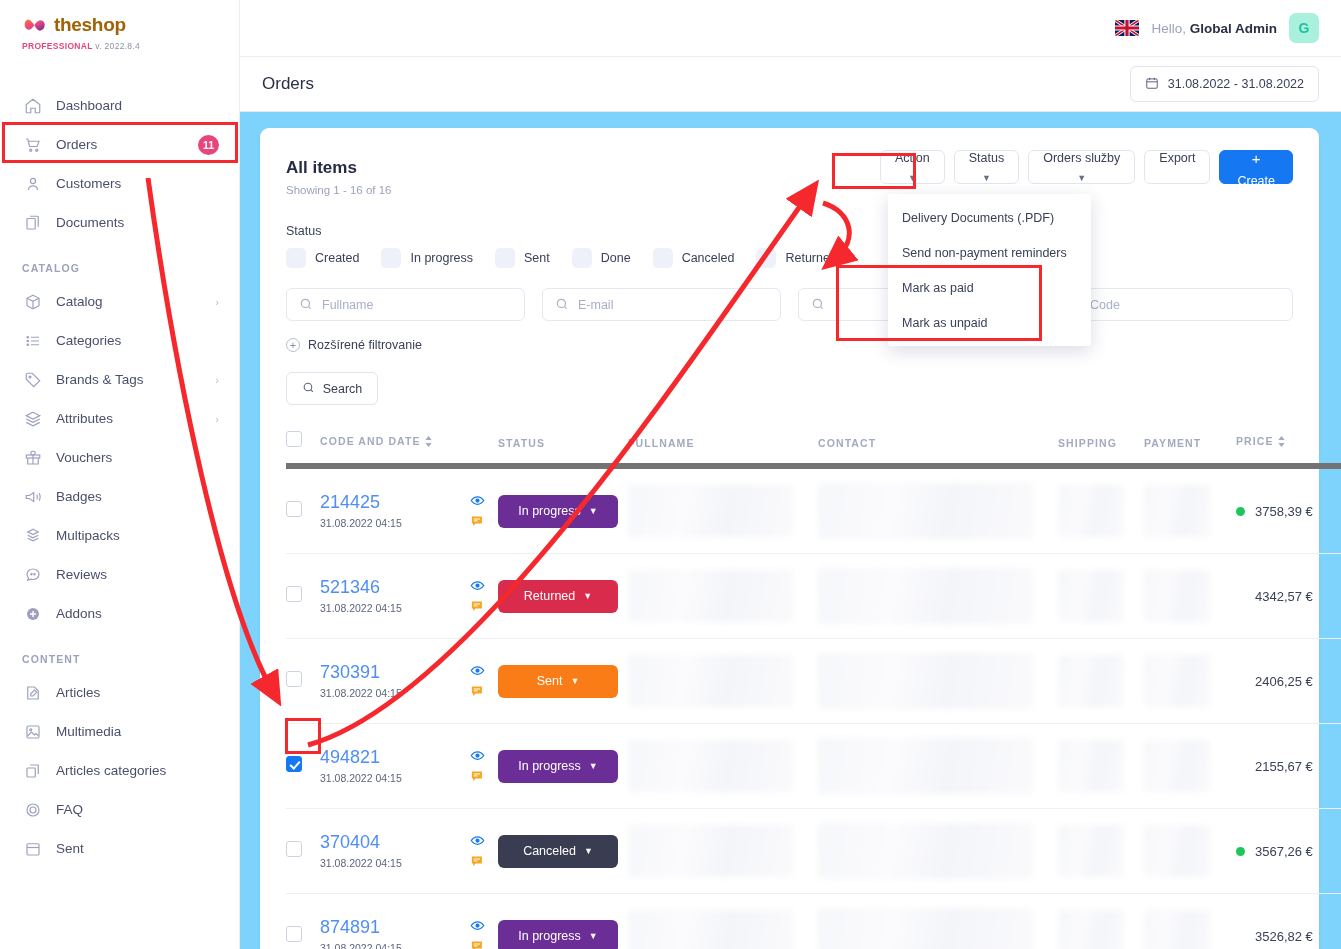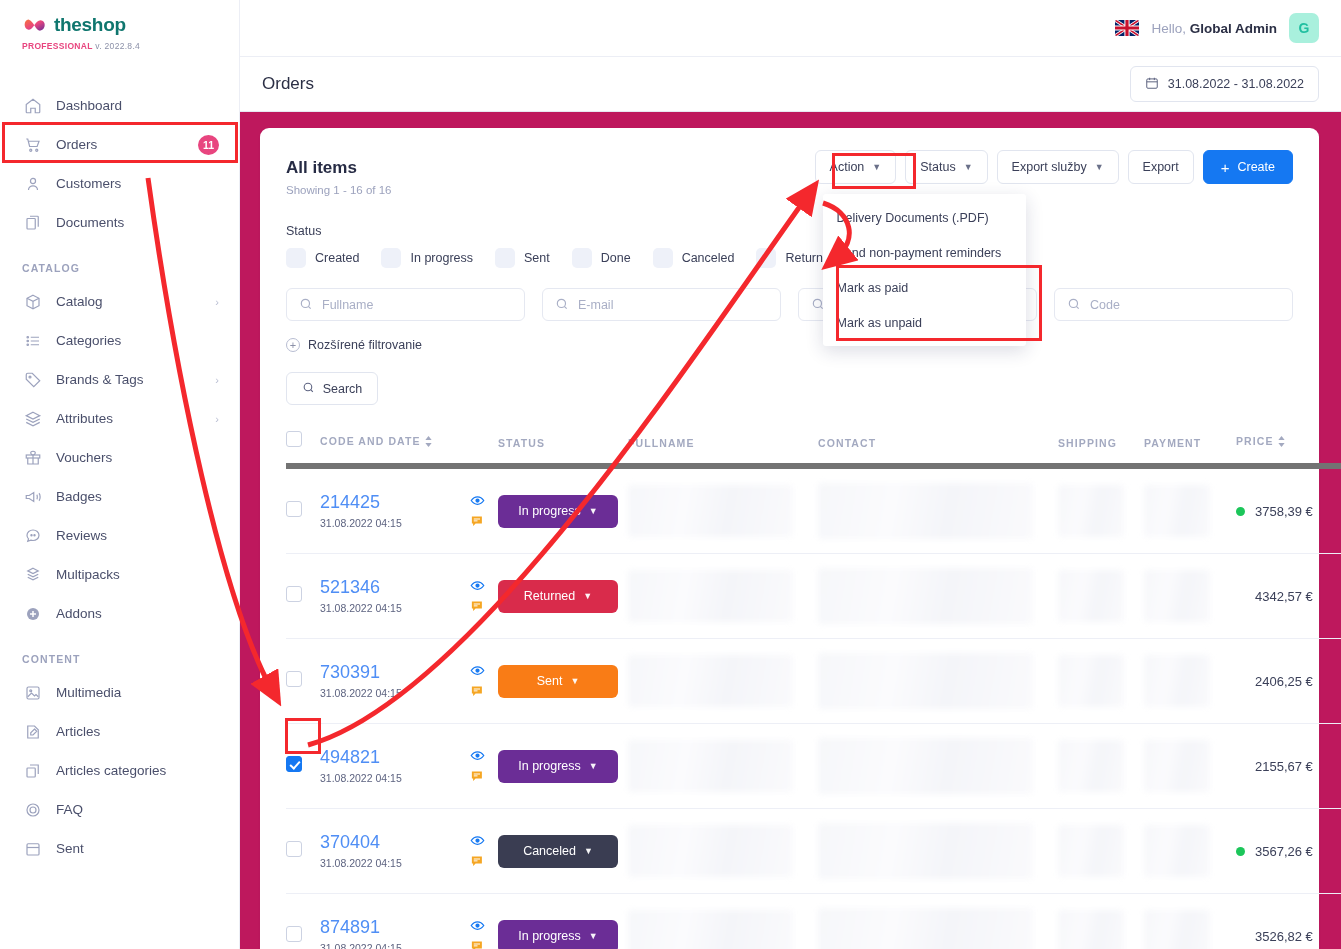--- a/index.html
+++ b/index.html
@@ -14,21 +14,21 @@
   
   .sidebar {
     width: 240px; height: 949px; background: #ffffff;
     border-right: 1px solid #eceef5;
     flex: 0 0 240px; overflow: hidden; position: relative;
   }
   .logo-block { padding: 14px 0 0 22px; height: 70px; }
   .logo-row { display: flex; align-items: center; gap: 6px; }
   .logo-mark { width: 26px; height: 20px; position: relative; }
   .logo-text {
-    font-size: 19px; font-weight: 700; color: #0f766e; letter-spacing: -0.3px;
+    font-size: 19px; font-weight: 700; color: #a16207; letter-spacing: -0.3px;
   }
   .logo-sub { font-size: 8.5px; letter-spacing: 0.3px; margin-top: 5px; }
   .logo-sub .pro { color: #e8457f; font-weight: 700; }
   .logo-sub .ver { color: #8b90a8; font-weight: 400; }
 
   .nav { padding-top: 16px; }
   .nav-item {
     display: flex; align-items: center; height: 39px;
     padding: 0 20px 0 22px; cursor: pointer; position: relative;
   }
@@ -46,21 +46,21 @@
     min-width: 20px; height: 20px; border-radius: 50%;
     background: #e8457f; color: #fff; font-size: 10.5px; font-weight: 600;
     display: flex; align-items: center; justify-content: center; padding: 0 5px;
   }
   .nav-section {
     font-size: 10.5px; letter-spacing: 1.1px; color: #9ca2bd;
     font-weight: 600; padding: 20px 22px 8px 22px;
   }
 
   
-  .main { flex: 1 1 auto; height: 949px; background: #be185d; position: relative; overflow: hidden; }
+  .main { flex: 1 1 auto; height: 949px; background: #7dd3fc; position: relative; overflow: hidden; }
   .topbar {
     height: 57px; background: #fff; display: flex; align-items: center;
     justify-content: flex-end; padding-right: 22px; gap: 12px;
     border-bottom: 1px solid #eceef5;
   }
   .flag { width: 24px; height: 16px; border-radius: 2px; overflow: hidden; position: relative; display:block;}
   .hello { font-size: 13.5px; color: #9ca2bd; }
   .hello b { color: #2b2f45; font-weight: 700; }
   .avatar {
     width: 30px; height: 30px; border-radius: 7px; background: #a9f0dd;
@@ -89,20 +89,21 @@
   .card-head { display: flex; justify-content: space-between; align-items: flex-start; }
   .all-items { font-size: 17px; font-weight: 700; color: #262b44; margin-top: 8px; }
   .showing { font-size: 11.5px; color: #9ca2bd; margin-top: 6px; }
 
   .btnrow { display: flex; align-items: center; gap: 9px; position: relative; }
   .btn {
     height: 34px; border: 1px solid #e1e5ef; background: #fff; border-radius: 6px;
     font-size: 12.5px; color: #3b4059; padding: 0 14px; display: flex;
     align-items: center; gap: 8px; cursor: pointer; font-family: inherit;
     white-space: nowrap;
+    flex-direction: column;
   }
   .btn .cv { font-size: 9px; color: #6a7089; }
   .btn-primary {
     background: #1578f2; border-color: #1578f2; color: #fff; font-weight: 500;
     padding: 0 17px;
   }
   .btn-primary .plus { font-size: 15px; font-weight: 400; line-height: 1; }
 
   
   .dropdown {
@@ -355,70 +356,70 @@
               <path d="M3 10v4h4l6 4V6l-6 4z"></path>
               <path d="M17 9c1 1 1 5 0 6M20 7c2 2 2 8 0 10"></path>
             </svg>
         </span>
         <span class="nav-label">Badges</span>
       </div>
 
       <div class="nav-item">
         <span class="nav-ico">
           <svg viewBox="0 0 24 24" fill="none" stroke="currentColor" stroke-width="1.6">
+              <path d="M12 3l7 3.5-7 3.5-7-3.5z"></path>
+              <path d="M5 11l7 3.5 7-3.5"></path>
+              <path d="M5 15l7 3.5 7-3.5"></path>
+            </svg>
+        </span>
+        <span class="nav-label">Multipacks</span>
+      </div>
+
+      <div class="nav-item">
+        <span class="nav-ico">
+          <svg viewBox="0 0 24 24" fill="none" stroke="currentColor" stroke-width="1.6">
               <path d="M20 11c0 4-3.6 7-8 7-1 0-2-.2-2.9-.5L5 19l1-3.2A6.7 6.7 0 0 1 4 11c0-4 3.6-7 8-7s8 3 8 7z"></path>
               <circle cx="10" cy="11" r=".8" fill="currentColor"></circle>
               <circle cx="14" cy="11" r=".8" fill="currentColor"></circle>
             </svg>
         </span>
         <span class="nav-label">Reviews</span>
       </div>
 
       <div class="nav-item">
         <span class="nav-ico">
-          <svg viewBox="0 0 24 24" fill="none" stroke="currentColor" stroke-width="1.6">
-              <path d="M12 3l7 3.5-7 3.5-7-3.5z"></path>
-              <path d="M5 11l7 3.5 7-3.5"></path>
-              <path d="M5 15l7 3.5 7-3.5"></path>
-            </svg>
-        </span>
-        <span class="nav-label">Multipacks</span>
-      </div>
-
-      <div class="nav-item">
-        <span class="nav-ico">
           <svg viewBox="0 0 24 24" fill="currentColor">
               <circle cx="12" cy="12" r="8"></circle>
               <path d="M11 8h2v8h-2zM8 11h8v2H8z" fill="#fff"></path>
             </svg>
         </span>
         <span class="nav-label">Addons</span>
       </div>
 
       <div class="nav-section">CONTENT</div>
 
       <div class="nav-item">
         <span class="nav-ico">
           <svg viewBox="0 0 24 24" fill="none" stroke="currentColor" stroke-width="1.6">
+              <path d="M5 4h9l5 5v11H5z"></path>
+              <path d="M14 8l3 3-5 5h-3v-3z"></path>
+            </svg>
+        </span>
+        <span class="nav-label">Articles</span>
+      </div>
+
+      <div class="nav-item">
+        <span class="nav-ico">
+          <svg viewBox="0 0 24 24" fill="none" stroke="currentColor" stroke-width="1.6">
               <rect x="4" y="4" width="16" height="16" rx="2"></rect>
               <circle cx="9" cy="9" r="1.3"></circle>
               <path d="M5 17l5-5 4 4 2-2 3 3"></path>
             </svg>
         </span>
         <span class="nav-label">Multimedia</span>
-      </div>
-
-      <div class="nav-item">
-        <span class="nav-ico">
-          <svg viewBox="0 0 24 24" fill="none" stroke="currentColor" stroke-width="1.6">
-              <path d="M5 4h9l5 5v11H5z"></path>
-              <path d="M14 8l3 3-5 5h-3v-3z"></path>
-            </svg>
-        </span>
-        <span class="nav-label">Articles</span>
       </div>
 
       <div class="nav-item">
         <span class="nav-ico">
           <svg viewBox="0 0 24 24" fill="none" stroke="currentColor" stroke-width="1.6">
               <rect x="4" y="8" width="11" height="12" rx="1"></rect>
               <path d="M8 4h11v12"></path>
             </svg>
         </span>
         <span class="nav-label">Articles categories</span>
@@ -489,21 +490,21 @@
         <div class="btnrow">
           <button class="btn">
             <span>Action</span>
             <span class="cv">▼</span>
           </button>
           <button class="btn">
             <span>Status</span>
             <span class="cv">▼</span>
           </button>
           <button class="btn">
-            <span>Export služby</span>
+            <span>Orders služby</span>
             <span class="cv">▼</span>
           </button>
           <button class="btn">
             <span>Export</span>
           </button>
           <button class="btn btn-primary">
             <span class="plus">+</span>
             <span>Create</span>
           </button>
 

